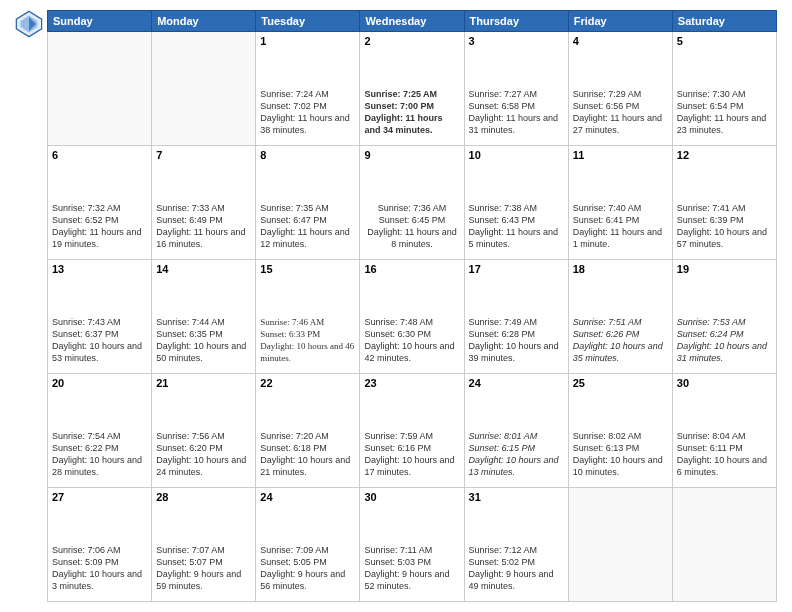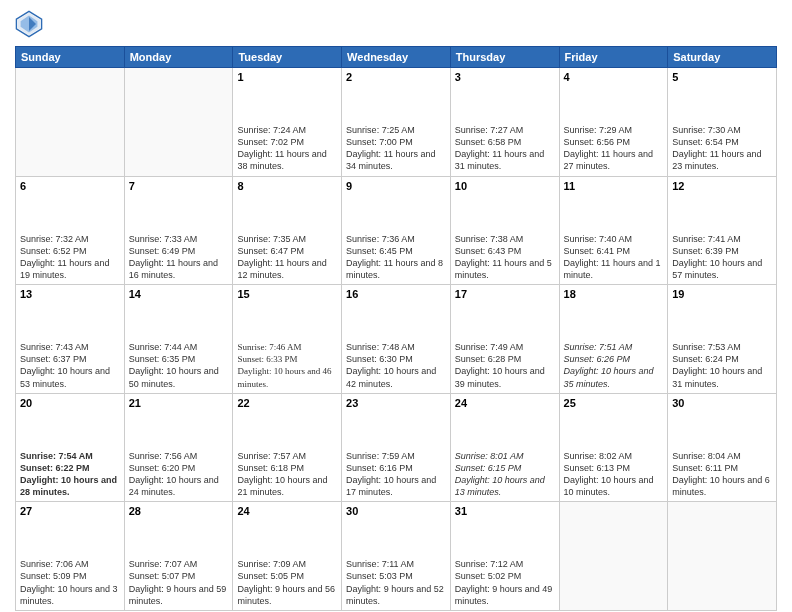--- a/index.html
+++ b/index.html
@@ -8,21 +8,21 @@
       height: 612px;
       font-family: Arial, sans-serif;
       background: #fff;
       overflow: hidden;
     }
     .page {
       width: 792px;
       height: 612px;
       padding: 10px 15px;
       display: flex;
-      flex-direction: column;
+      flex-direction: row;
     }
     .header {
       display: flex;
       justify-content: space-between;
       align-items: flex-start;
       margin-bottom: 8px;
     }
     .logo {
       display: flex;
       align-items: center;
@@ -134,21 +134,21 @@
           <td class="empty"></td>
           <td class="empty"></td>
           <td>
             <span class="day-num">1</span>
             <div class="day-info" style="white-space: pre-line;">Sunrise: 7:24 AM
 Sunset: 7:02 PM
 Daylight: 11 hours and 38 minutes.</div>
           </td>
           <td>
             <span class="day-num">2</span>
-            <div class="day-info" style="white-space: pre-line;">Sunrise: 7:25 AM
+            <div class="day-info" style="white-space: pre-line; font-weight: bold;">Sunrise: 7:25 AM
 Sunset: 7:00 PM
 Daylight: 11 hours and 34 minutes.</div>
           </td>
           <td>
             <span class="day-num">3</span>
             <div class="day-info" style="white-space: pre-line;">Sunrise: 7:27 AM
 Sunset: 6:58 PM
 Daylight: 11 hours and 31 minutes.</div>
           </td>
           <td>
@@ -178,21 +178,21 @@
 Daylight: 11 hours and 16 minutes.</div>
           </td>
           <td>
             <span class="day-num">8</span>
             <div class="day-info" style="white-space: pre-line;">Sunrise: 7:35 AM
 Sunset: 6:47 PM
 Daylight: 11 hours and 12 minutes.</div>
           </td>
           <td>
             <span class="day-num">9</span>
-            <div class="day-info" style="white-space: pre-line;">Sunrise: 7:36 AM
+            <div class="day-info" style="white-space: pre-line; text-align: center;">Sunrise: 7:36 AM
 Sunset: 6:45 PM
 Daylight: 11 hours and 8 minutes.</div>
           </td>
           <td>
             <span class="day-num">10</span>
             <div class="day-info" style="white-space: pre-line;">Sunrise: 7:38 AM
 Sunset: 6:43 PM
 Daylight: 11 hours and 5 minutes.</div>
           </td>
           <td>
@@ -240,41 +240,41 @@
 Daylight: 10 hours and 39 minutes.</div>
           </td>
           <td>
             <span class="day-num">18</span>
             <div class="day-info" style="white-space: pre-line; font-style: italic;">Sunrise: 7:51 AM
 Sunset: 6:26 PM
 Daylight: 10 hours and 35 minutes.</div>
           </td>
           <td>
             <span class="day-num">19</span>
-            <div class="day-info" style="white-space: pre-line;">Sunrise: 7:53 AM
+            <div class="day-info" style="white-space: pre-line; font-style: italic;">Sunrise: 7:53 AM
 Sunset: 6:24 PM
 Daylight: 10 hours and 31 minutes.</div>
           </td>
         </tr>
         <tr class="week-row">
           <td>
             <span class="day-num">20</span>
-            <div class="day-info" style="white-space: pre-line; font-weight: bold;">Sunrise: 7:54 AM
+            <div class="day-info" style="white-space: pre-line;">Sunrise: 7:54 AM
 Sunset: 6:22 PM
 Daylight: 10 hours and 28 minutes.</div>
           </td>
           <td>
             <span class="day-num">21</span>
             <div class="day-info" style="white-space: pre-line;">Sunrise: 7:56 AM
 Sunset: 6:20 PM
 Daylight: 10 hours and 24 minutes.</div>
           </td>
           <td>
             <span class="day-num">22</span>
-            <div class="day-info" style="white-space: pre-line;">Sunrise: 7:57 AM
+            <div class="day-info" style="white-space: pre-line;">Sunrise: 7:20 AM
 Sunset: 6:18 PM
 Daylight: 10 hours and 21 minutes.</div>
           </td>
           <td>
             <span class="day-num">23</span>
             <div class="day-info" style="white-space: pre-line;">Sunrise: 7:59 AM
 Sunset: 6:16 PM
 Daylight: 10 hours and 17 minutes.</div>
           </td>
           <td>

